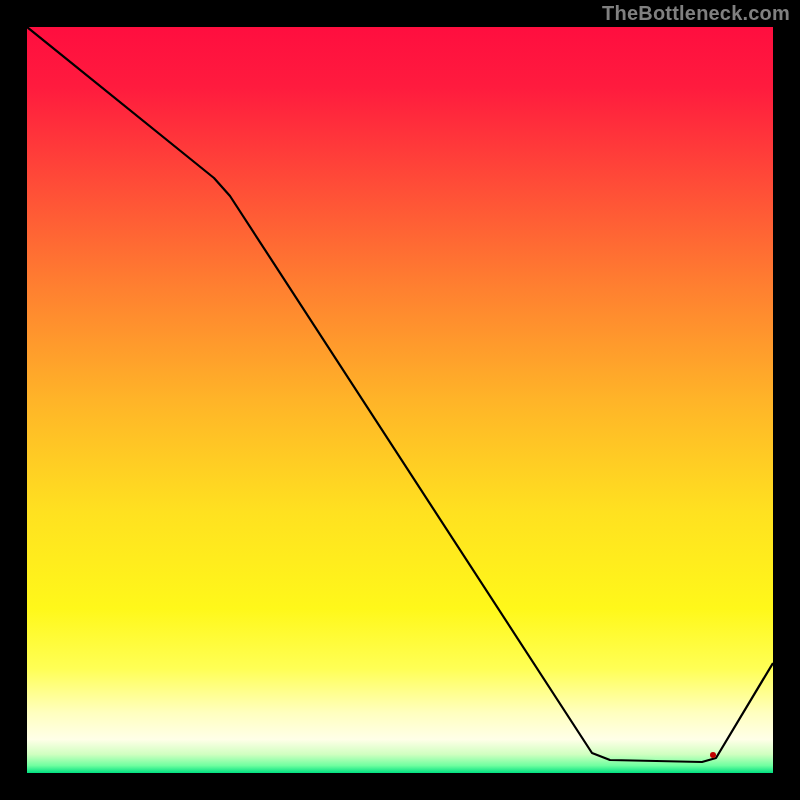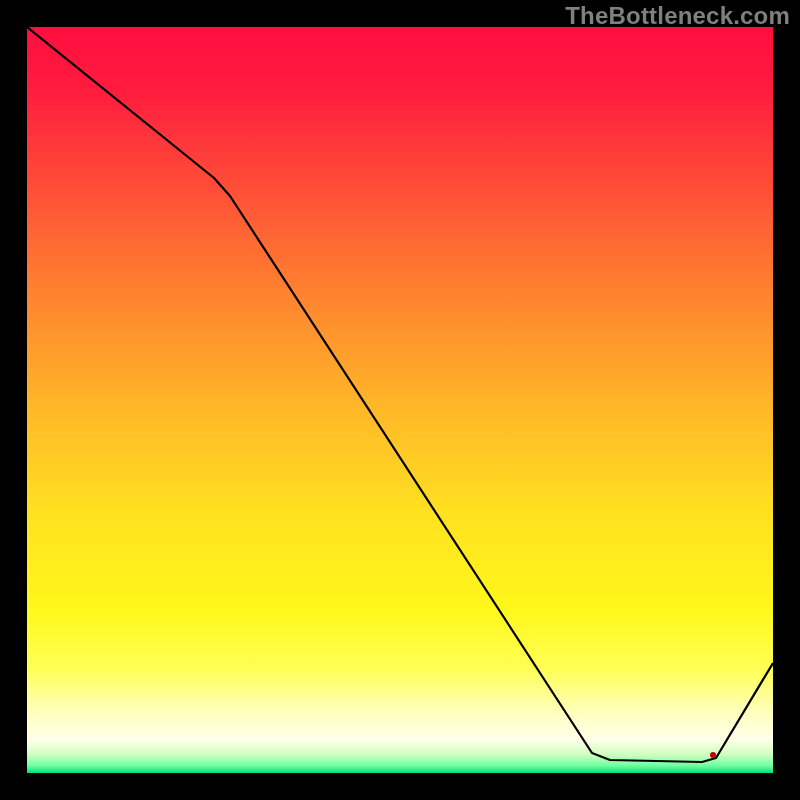--- a/index.html
+++ b/index.html
@@ -15,21 +15,21 @@
     position: relative;
     width: 800px;
     height: 800px;
   }
   svg { display: block; }
   .watermark {
     position: absolute;
     top: 2px;
     right: 10px;
     color: #808080;
-    font-size: 24px;
+    font-size: 20px;
     font-weight: bold;
     letter-spacing: 0.2px;
     margin-left: 48px;
   }
   .annotation {
     position: absolute;
     color: #c00000;
     font-size: 11px;
     font-weight: bold;
     letter-spacing: 1.5px;

